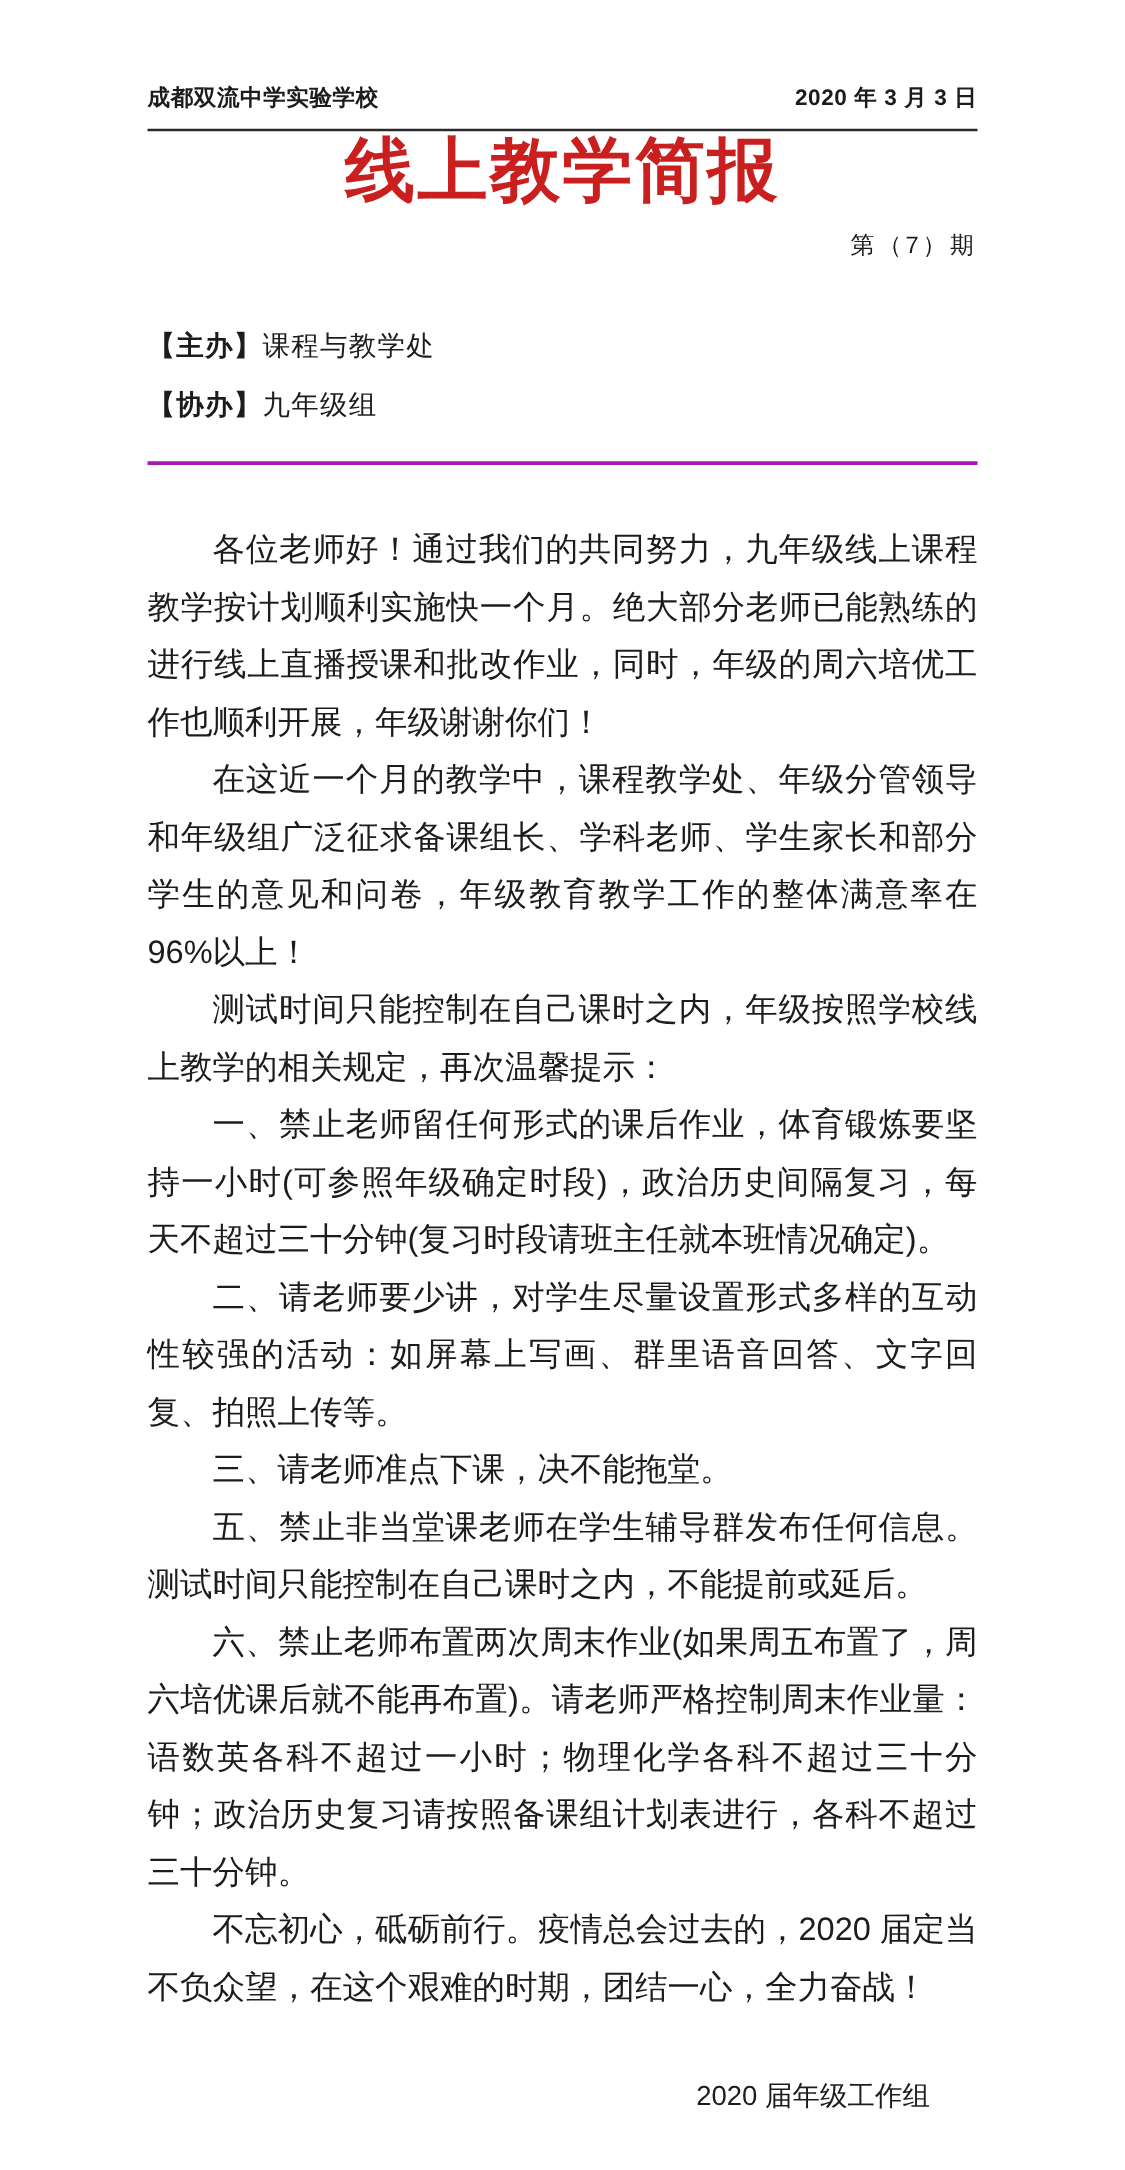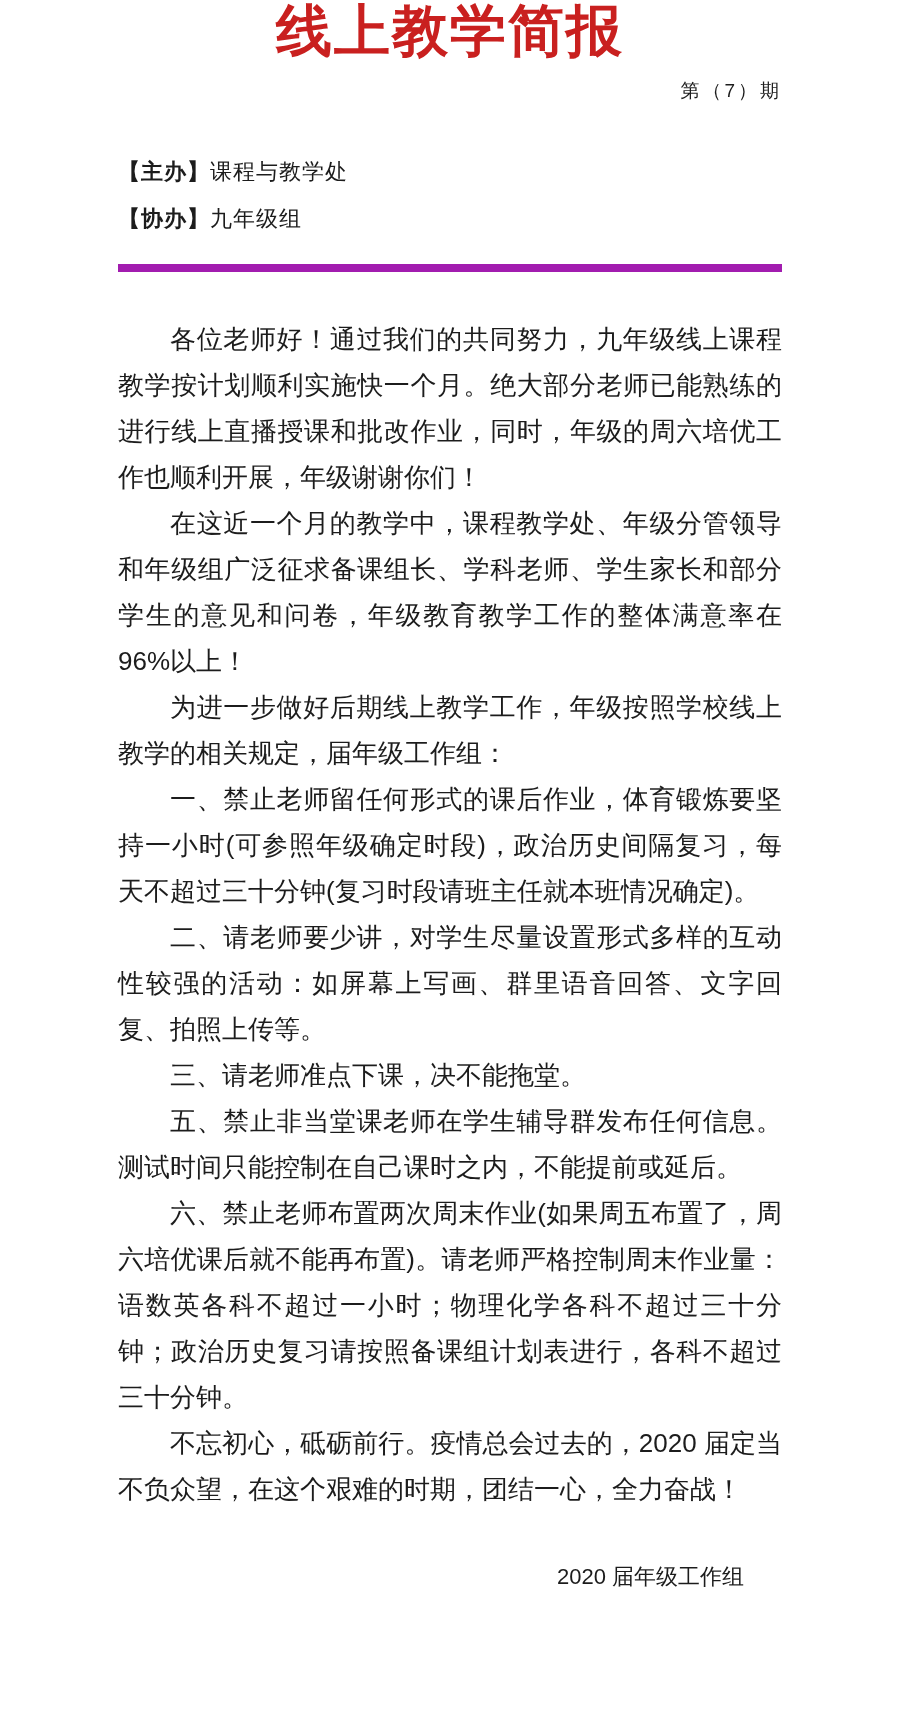--- a/index.html
+++ b/index.html
@@ -41,21 +41,21 @@
   .issue {
     margin-top: 16px;
     text-align: right;
     font-family: Liberation Sans, sans-serif;
     font-size: 19px;
     letter-spacing: 3px;
   }
   
   .organizers {
     margin-top: 44px;
-    border-bottom: 8px solid #a21caf;
+    border-bottom: 3px solid #a21caf;
     padding-bottom: 22px;
   }
   .org-row {
     line-height: 47px;
     font-size: 22px;
   }
   .org-label {
     font-weight: bold;
     letter-spacing: 1px;
   }
@@ -84,38 +84,42 @@
     padding-right: 38px;
     font-size: 22px;
   }
 </style>
 </head>
 <body>
 
 <div class="page">
   <div class="content">
 
+    <div class="header">
+      <span>成都双流中学实验学校</span>
+      <span>2020 年 3 月 3 日</span>
+    </div>
 
     <div class="title">线上教学简报</div>
 
     <div class="issue">第（7）期</div>
 
     <div class="organizers">
       <div class="org-row">
         <span class="org-label">【主办】</span><span class="org-value">课程与教学处</span>
       </div>
       <div class="org-row">
         <span class="org-label">【协办】</span><span class="org-value">九年级组</span>
       </div>
     </div>
 
     <div class="body-text">
         <p>各位老师好！通过我们的共同努力，九年级线上课程教学按计划顺利实施快一个月。绝大部分老师已能熟练的进行线上直播授课和批改作业，同时，年级的周六培优工作也顺利开展，年级谢谢你们！</p>
         <p>在这近一个月的教学中，课程教学处、年级分管领导和年级组广泛征求备课组长、学科老师、学生家长和部分学生的意见和问卷，年级教育教学工作的整体满意率在 96%以上！</p>
-        <p>为进一步做好后期线上教学工作，年级按照学校线上教学的相关规定，届年级工作组：</p>
+        <p>测试时间只能控制在自己课时之内，年级按照学校线上教学的相关规定，再次温馨提示：</p>
         <p>一、禁止老师留任何形式的课后作业，体育锻炼要坚持一小时(可参照年级确定时段)，政治历史间隔复习，每天不超过三十分钟(复习时段请班主任就本班情况确定)。</p>
         <p>二、请老师要少讲，对学生尽量设置形式多样的互动性较强的活动：如屏幕上写画、群里语音回答、文字回复、拍照上传等。</p>
         <p>三、请老师准点下课，决不能拖堂。</p>
         <p>五、禁止非当堂课老师在学生辅导群发布任何信息。测试时间只能控制在自己课时之内，不能提前或延后。</p>
         <p>六、禁止老师布置两次周末作业(如果周五布置了，周六培优课后就不能再布置)。请老师严格控制周末作业量：语数英各科不超过一小时；物理化学各科不超过三十分钟；政治历史复习请按照备课组计划表进行，各科不超过三十分钟。</p>
         <p>不忘初心，砥砺前行。疫情总会过去的，2020 届定当不负众望，在这个艰难的时期，团结一心，全力奋战！</p>
       </div>
 
     <div class="signature">2020 届年级工作组</div>
 

